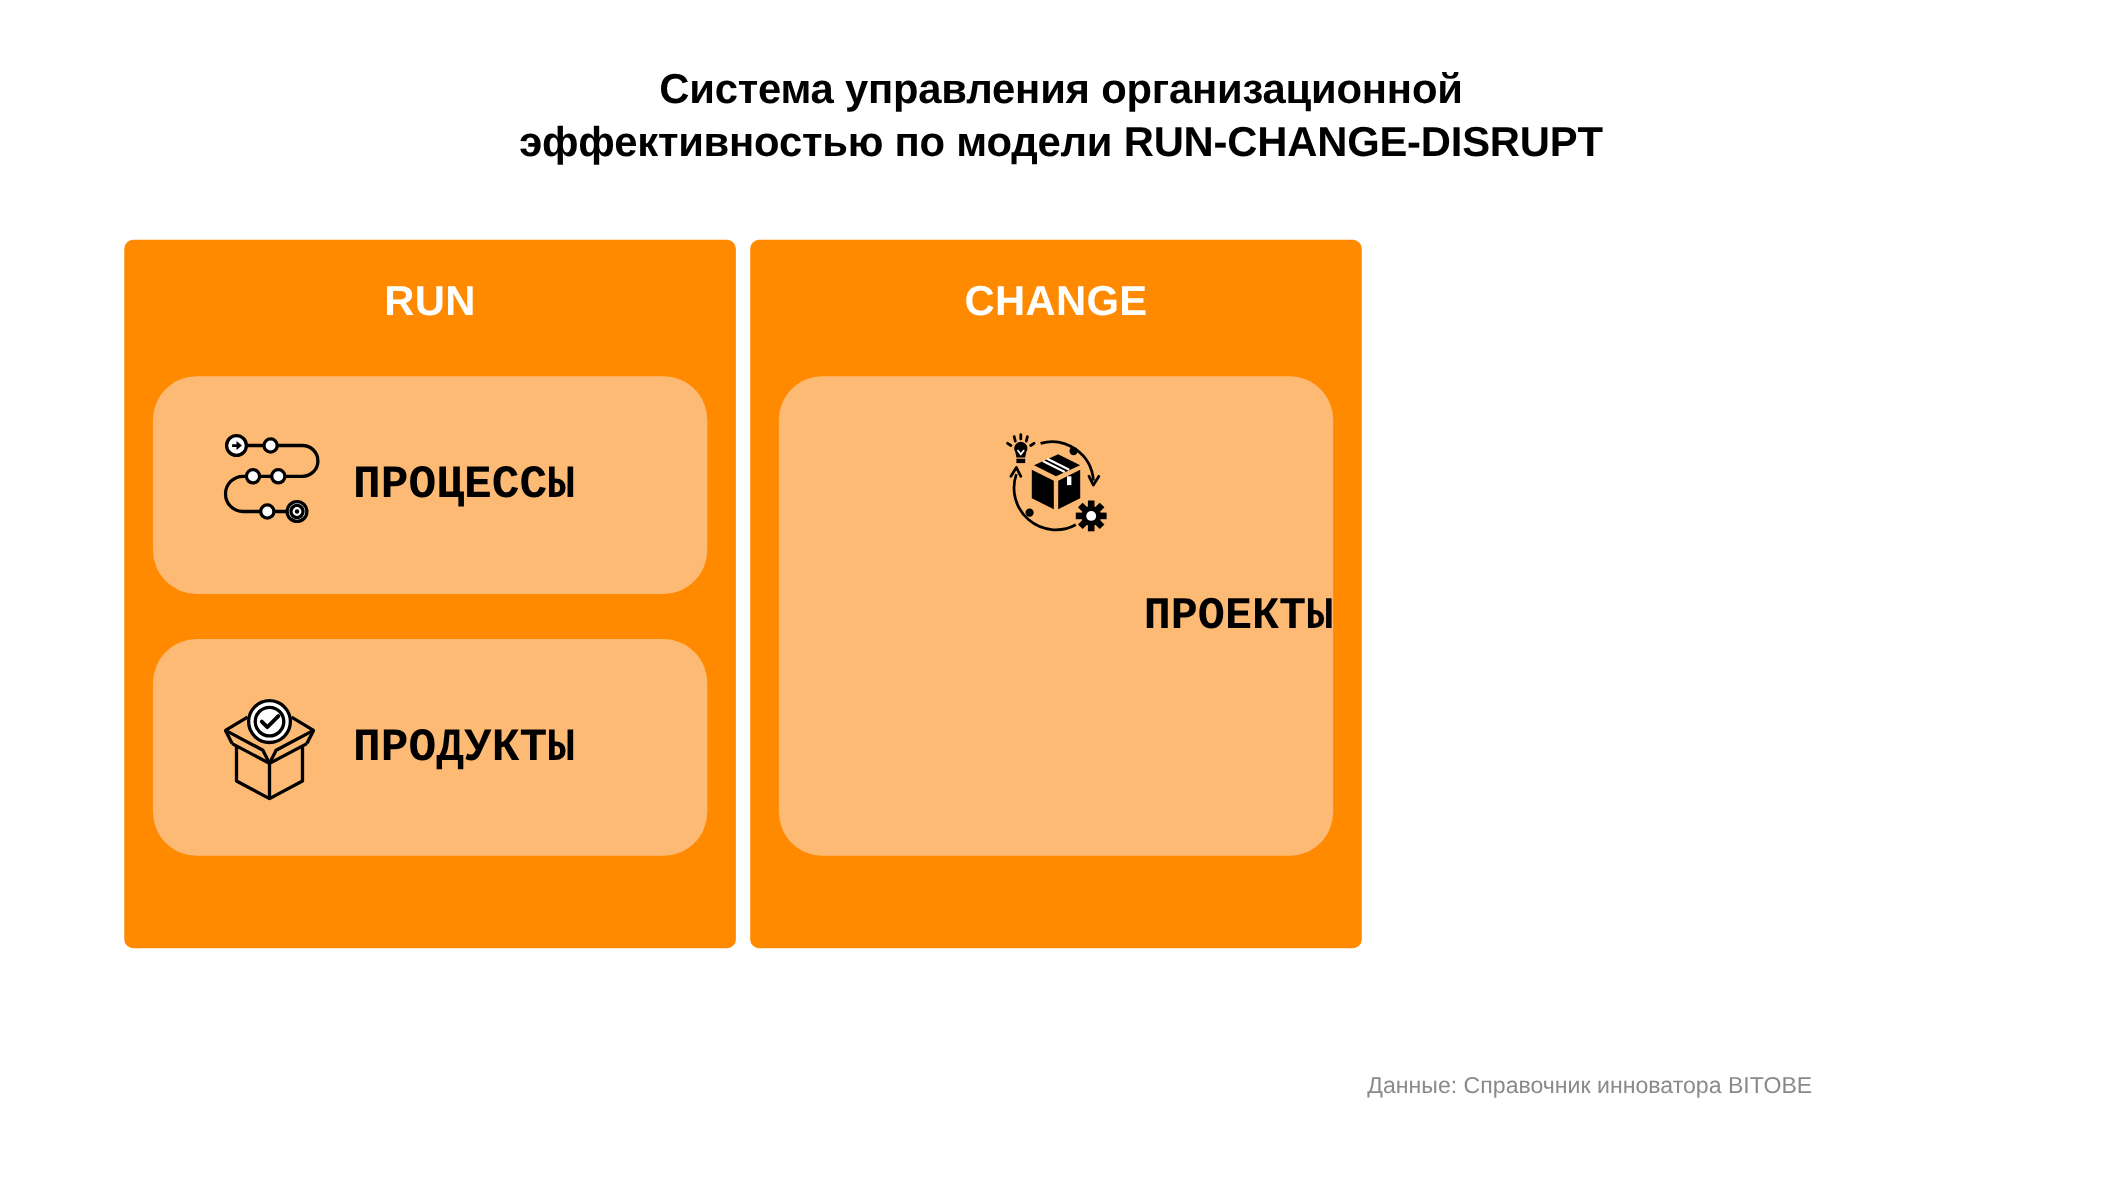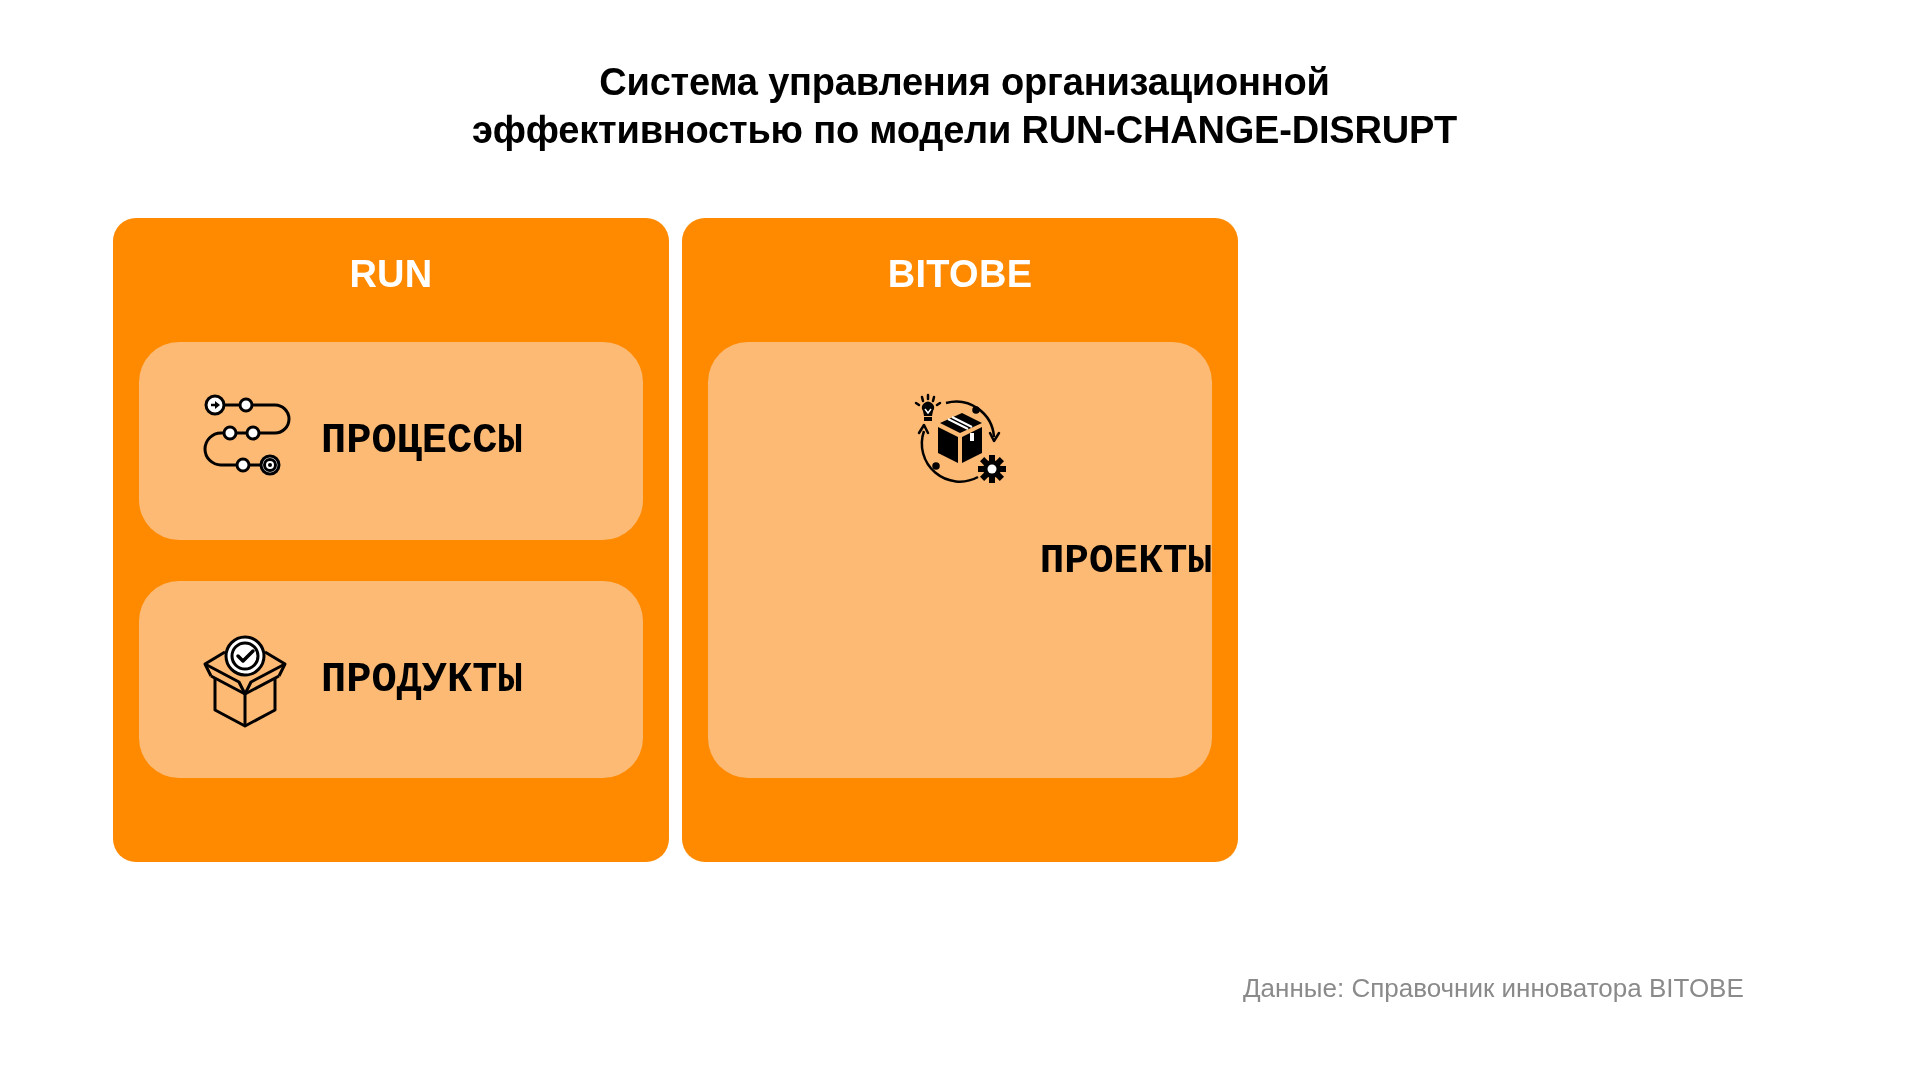--- a/index.html
+++ b/index.html
@@ -11,21 +11,21 @@
 
   .title {
     position: absolute; left: 0; top: 58px; width: 1929px;
     text-align: center; font-weight: 700; font-size: 38px; line-height: 48px;
     letter-spacing: -0.2px; color: #000;
   }
   .title span { display: block; }
 
   .panel {
     position: absolute; top: 218px; width: 556px; height: 644px;
-    border-radius: 23px; background: #FF8A00;
+    border-radius: 8px; background: #FF8A00;
   }
   .panel.run { left: 113px; }
   .panel.change { left: 682px; }
   .panel.disrupt { left: 1251px; }
 
   .panel-header {
     position: absolute; left: 0; top: 34px; width: 100%;
     text-align: center; color: #fff; font-weight: 700; font-size: 38px;
     line-height: 44px; letter-spacing: 0.3px;
   }
@@ -48,21 +48,21 @@
   .card.big .icon { position: absolute; left: 50%; transform: translateX(-50%); top: 51px; }
   .card.big .label {
     position: absolute; left: 0; width: 100%; text-align: center;
     font-weight: 700; font-size: 41px; line-height: 50px;
   }
   .change .card.big .label { top: 194px; text-align: right; }
   .disrupt .card.big .label { top: 166px; }
 
   .footnote {
     position: absolute; left: 1243px; top: 972px;
-    font-size: 26px; line-height: 32px; color: #8a8a8a; white-space: nowrap;
+    font-size: 21px; line-height: 32px; color: #8a8a8a; white-space: nowrap;
   }
   svg { display: block; }
 </style>
 </head>
 <body>
 
 <div class="stage">
 
   <div class="title">
     <span>Система управления организационной</span>
@@ -108,21 +108,21 @@
           <circle cx="42" cy="24" r="19" fill="#fff"></circle>
           <circle cx="42" cy="24" r="13"></circle>
           <path d="M35 24 L40 29 L50 19" stroke-width="3.5" stroke-linecap="round"></path>
         </svg>
       </span>
       <span class="label">ПРОДУКТЫ</span>
     </div>
   </div>
 
   <div class="panel change">
-    <div class="panel-header">BITOBE</div>
+    <div class="panel-header">CHANGE</div>
 
     <div class="card big">
       <span class="icon">
         <svg width="96" height="92" viewBox="0 0 96 92" fill="none" stroke="#000" stroke-width="2.5">
 
           <path d="M4 10 L7 12 M10 4 L11 8 M16 2 L16 6 M22 4 L21 8 M28 10 L25 12" stroke-linecap="round"></path>
 
           <path d="M11 18 a6 6 0 1 1 10 0 l-1 5 h-8 z" fill="#000" stroke="none"></path>
           <path d="M13 16 l3 4 l3 -4" stroke="#fff" stroke-width="1.5"></path>
           <rect x="12" y="24" width="8" height="4" fill="#000" stroke="none"></rect>

